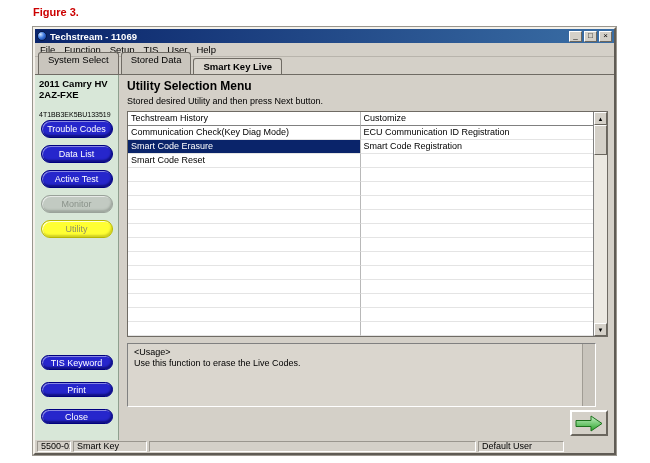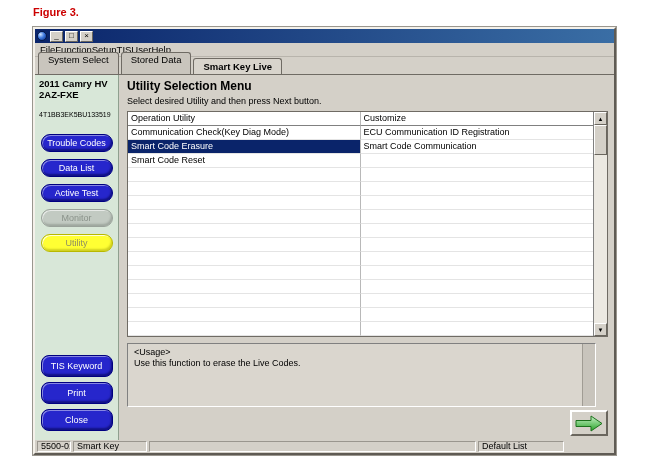--- a/index.html
+++ b/index.html
@@ -31,21 +31,21 @@
   }
   .title-text { color:#ffffff; font-size:9.5px; font-weight:bold; flex:1; white-space:nowrap; overflow:hidden; }
   .win-controls { display:flex; gap:2px; }
   .win-btn {
     width:13px; height:11px; font-size:8px; line-height:8px; text-align:center;
     background:#d4d0c8; color:#000;
     border:1px solid; border-color:#fff #6a665e #6a665e #fff;
     font-family:"Liberation Sans", sans-serif; padding:0; cursor:default;
   }
   .menubar {
-    height:14px; display:flex; align-items:center; 
+    height:14px; display:flex; align-items:center; gap:9px;
     padding:0 5px; font-size:9.5px; color:#000;
     border-bottom:1px solid #b8b4ac;
   }
   .menu-item { white-space:nowrap; }
   .tabbar {
     height:17px; display:flex; align-items:flex-end; padding-left:3px;
     background:#d4d0c8;
   }
   .tab {
     font-size:9.5px; padding:1px 9px 2px; height:22px; line-height:11px;
@@ -60,40 +60,40 @@
   .content {
     position:absolute; left:0; right:0; top:45px; bottom:13px;
     display:flex; border-top:1px solid #6f6b64;
   }
   .sidebar {
     width:84px; background:#d8e7d8; border-right:1px solid #8fa08f;
     display:flex; flex-direction:column; flex:0 0 auto;justify-content:flex-end;
   }
   .vehicle-info { padding:3px 4px 0; font-size:9.5px; font-weight:bold; color:#000; line-height:11px; }
   .vin { font-size:7px; font-weight:normal; margin-top:9px; letter-spacing:0; white-space:nowrap; }
-  .sidebar-buttons { margin-top:14px; }
+  .sidebar-buttons { }
   .side-btn {
     display:block; width:72px; height:18px; margin:0 auto 7px;
     border-radius:9px; font-size:9px; font-family:"Liberation Sans", sans-serif;
     background:#2626cc; color:#ffffff;
     border:1px solid #000080;
     box-shadow:inset 1px 1px 0 rgba(255,255,255,.45), inset -1px -2px 2px rgba(0,0,70,.55);
     cursor:default; white-space:nowrap;
   }
   .side-btn.selected {
     background:#ffff33; color:#8f8f62; border-color:#b8b800;
     box-shadow:inset 1px 1px 0 rgba(255,255,255,.8), inset -1px -2px 2px rgba(120,120,0,.35);
   }
   .side-btn.disabled {
     background:#c2cac2; color:#8a928a; border-color:#9aa29a;
     box-shadow:inset 1px 1px 0 rgba(255,255,255,.6), inset -1px -2px 2px rgba(80,90,80,.3);
   }
   .sidebar-spacer { flex:1; }
   .sidebar-bottom { margin-bottom:4px; }
-  .sidebar-bottom .side-btn { height:22px; margin-bottom:5px; border-radius:8px; }
+  .sidebar-bottom .side-btn { height:15px; margin-bottom:12px; border-radius:8px; }
   
   .main { flex:1; position:relative; background:#d4d0c8; }
   .main-title { position:absolute; left:8px; top:4px; font-size:12px; font-weight:bold; color:#000; }
   .main-subtitle { position:absolute; left:8px; top:21px; font-size:9px; color:#000; }
   .table-wrap {
     position:absolute; left:8px; right:6px; top:36px; height:226px;
     background:#ffffff; border:1px solid #6f6b64; display:flex;
   }
   .table-grid { flex:1; display:flex; flex-direction:column; overflow:hidden; }
   .trow { display:flex; height:14px; flex:0 0 auto; }
@@ -157,20 +157,21 @@
 <body>
 
 <div class="page">
 
   <div class="figure-label">Figure 3.</div>
 
   <div class="window">
 
     <div class="titlebar">
       <span class="app-icon"></span>
+      <span class="title-text">Techstream - 11069</span>
       <span class="win-controls">
         <button class="win-btn">_</button>
         <button class="win-btn">□</button>
         <button class="win-btn">×</button>
       </span>
     </div>
 
     <div class="menubar" id="menubar">
         <span class="menu-item">File</span>
         <span class="menu-item">Function</span>
@@ -204,35 +205,35 @@
         <div class="sidebar-spacer"></div>
         <div class="sidebar-bottom" id="sidebar-bottom">
             <button class="side-btn">TIS Keyword</button>
             <button class="side-btn">Print</button>
             <button class="side-btn">Close</button>
           </div>
       </div>
 
       <div class="main">
         <div class="main-title">Utility Selection Menu</div>
-        <div class="main-subtitle">Select desired Utility and then press Next button.</div>
+        <div class="main-subtitle">Stored desired Utility and then press Next button.</div>
 
         <div class="table-wrap">
           <div class="table-grid" id="table-grid">
               <div class="trow header">
-                <div class="tcell left">Operation Utility</div>
+                <div class="tcell left">Techstream History</div>
                 <div class="tcell right">Customize</div>
               </div>
               <div class="trow">
                 <div class="tcell left">Communication Check(Key Diag Mode)</div>
                 <div class="tcell right">ECU Communication ID Registration</div>
               </div>
               <div class="trow">
                 <div class="tcell left selected">Smart Code Erasure</div>
-                <div class="tcell right">Smart Code Communication</div>
+                <div class="tcell right">Smart Code Registration</div>
               </div>
               <div class="trow">
                 <div class="tcell left">Smart Code Reset</div>
                 <div class="tcell right"></div>
               </div>
               <div class="trow">
                 <div class="tcell left"></div>
                 <div class="tcell right"></div>
               </div>
               <div class="trow">
@@ -310,21 +311,21 @@
           </svg>
         </button>
       </div>
 
     </div>
 
     <div class="statusbar">
       <div class="seg s1">5500-01</div>
       <div class="seg s2">Smart Key</div>
       <div class="seg fill"></div>
-      <div class="seg user">Default List</div>
+      <div class="seg user">Default User</div>
       <div class="seg dlc">
         <span>DLC 3</span>
         <span class="dot"></span>
       </div>
     </div>
 
   </div>
 </div>
 
 </body></html>

